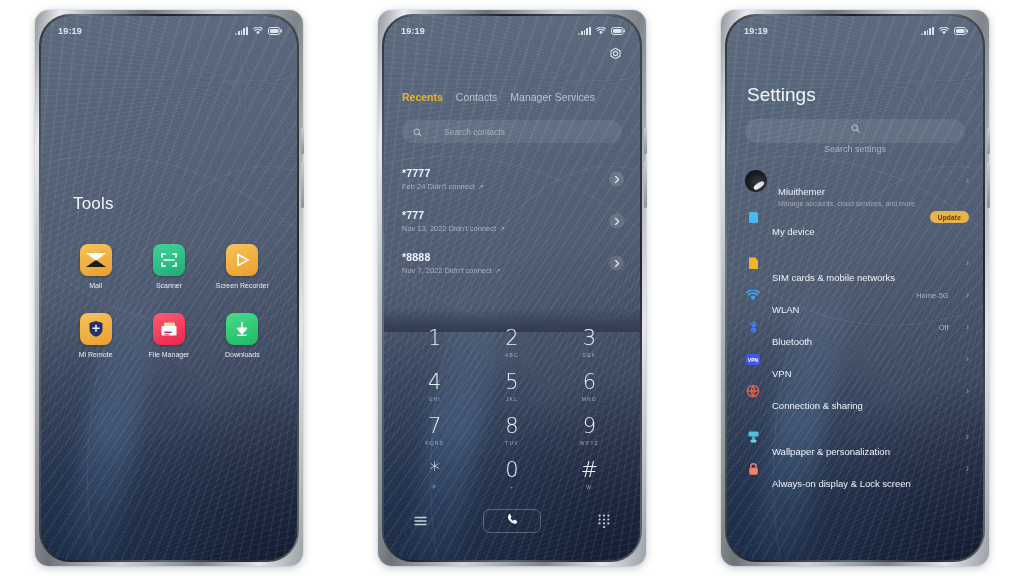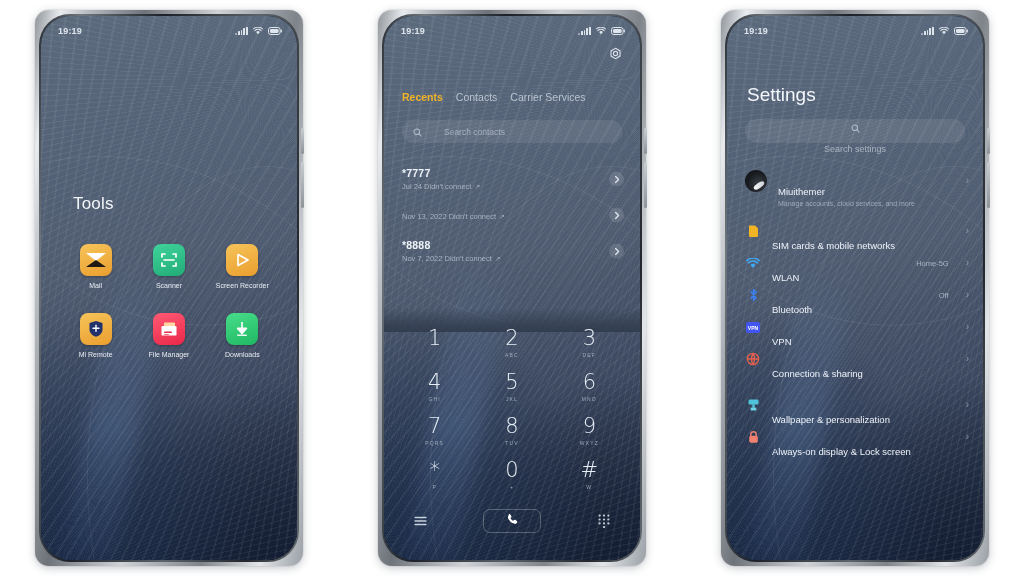--- a/index.html
+++ b/index.html
@@ -327,44 +327,45 @@
         <div class="dl-gear">
           <svg width="15" height="15" viewBox="0 0 15 15" fill="none" stroke="#e6ecf3" stroke-width="1.1">
             <path d="M7.5 1.3 12 3.9v5.2L7.5 11.7 3 9.1V3.9Z"></path>
               <circle cx="7.5" cy="6.5" r="2.1"></circle>
           </svg>
         </div>
 
         <div class="dl-tabs">
           <span class="dl-tab active">Recents</span>
           <span class="dl-tab">Contacts</span>
-          <span class="dl-tab">Carrier Services</span>
+          <span class="dl-tab">Manager Services</span>
         </div>
 
         <div class="dl-search">
           <span>
             <svg width="9" height="9" viewBox="0 0 10 10" fill="none" stroke="rgba(222,231,241,.6)" stroke-width="1.2">
                 <circle cx="4.2" cy="4.2" r="3.1"></circle>
                 <path d="M6.6 6.6 9 9" stroke-linecap="round"></path>
               </svg>
           </span>
           <span class="ph">Search contacts</span>
         </div>
 
         <div class="dl-list">
           <div class="dl-row">
             <div class="dl-num">*7777</div>
-            <div class="dl-sub"><span>Jul 24 Didn't connect</span><span class="arr">↗</span></div>
+            <div class="dl-sub"><span>Feb 24 Didn't connect</span><span class="arr">↗</span></div>
             <div class="dl-chev">
               <svg width="6" height="8" viewBox="0 0 6 8" fill="none" stroke="#dde5ee" stroke-width="1.3" stroke-linecap="round" stroke-linejoin="round">
                   <path d="M1.6 1 4.6 4 1.6 7"></path>
                 </svg>
             </div>
           </div>
           <div class="dl-row">
+            <div class="dl-num">*777</div>
             <div class="dl-sub"><span>Nov 13, 2022 Didn't connect</span><span class="arr">↗</span></div>
             <div class="dl-chev">
               <svg width="6" height="8" viewBox="0 0 6 8" fill="none" stroke="#dde5ee" stroke-width="1.3" stroke-linecap="round" stroke-linejoin="round">
                   <path d="M1.6 1 4.6 4 1.6 7"></path>
                 </svg>
             </div>
           </div>
           <div class="dl-row">
             <div class="dl-num">*8888</div>
             <div class="dl-sub"><span>Nov 7, 2022 Didn't connect</span><span class="arr">↗</span></div>
@@ -515,20 +516,31 @@
 
           <div class="st-row acct">
             <div class="avatar"></div>
             <div class="st-txt">
               <div class="st-name">Miuithemer</div>
               <div class="st-desc">Manage accounts, cloud services, and more</div>
             </div>
             <div class="st-chev">›</div>
           </div>
 
+          <div class="st-row">
+            <div class="st-ico">
+              <svg width="13" height="13" viewBox="0 0 13 13">
+                  <rect x="2" y="1" width="9" height="11" rx="1.6" fill="#4ab8f0"></rect>
+                </svg>
+            </div>
+            <div class="st-txt">
+                <div class="st-name">My device</div>
+              </div>
+            <span class="badge">Update</span>
+          </div>
 
           <div class="st-gap"></div>
 
           <div class="st-row">
             <div class="st-ico">
               <svg width="13" height="14" viewBox="0 0 13 14">
                   <path d="M2 1.6h6.2L11 4.4V12a.9.9 0 0 1-.9.9H2.9A.9.9 0 0 1 2 12Z" fill="#f2b324"></path>
                 </svg>
             </div>
             <div class="st-txt">

